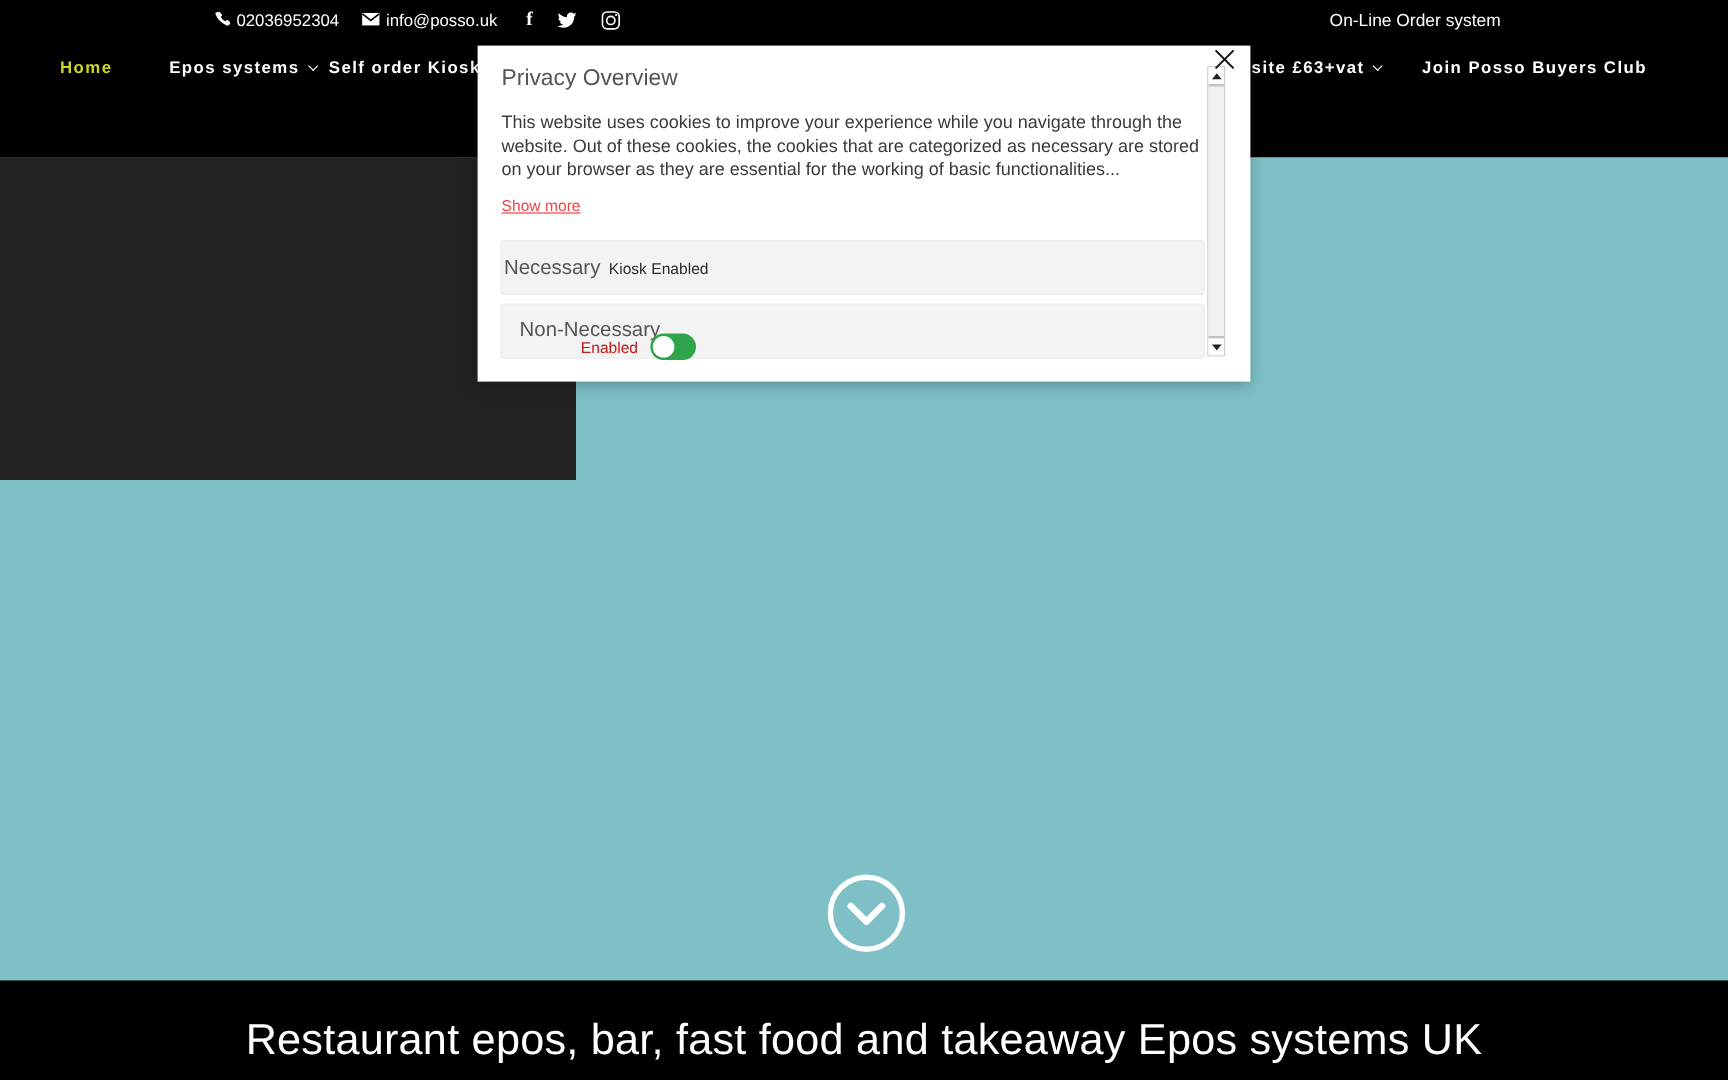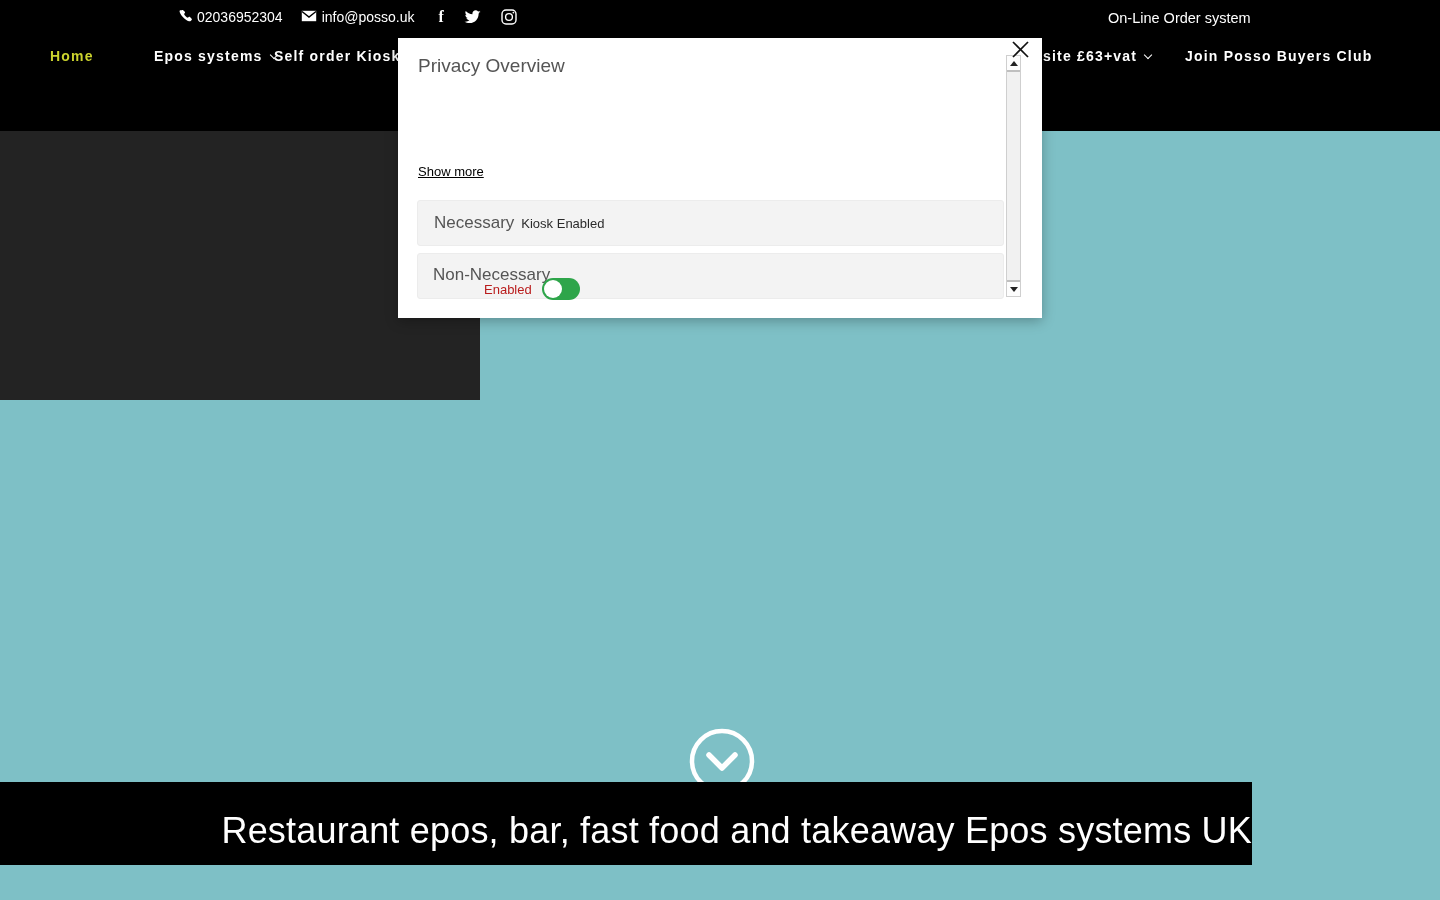--- a/index.html
+++ b/index.html
@@ -36,21 +36,21 @@
     font-size:14px; font-weight:bold; letter-spacing:1.2px; white-space:nowrap;
     display:flex; align-items:center;
   }
   .nav a.active { color:#ccd42e; }
   .chev {
     display:inline-block; width:6px; height:6px;
     border-right:1.6px solid #fff; border-bottom:1.6px solid #fff;
     transform:rotate(45deg); margin-left:8px; margin-top:-3px;
   }
   .nav-home { left:50px; }
-  .nav-epos { left:120px;padding-left:34px; }
+  .nav-epos { left:107px;padding-left:34px; }
   .nav-kiosk { left:274px; }
   .nav-website { left:1043px; }
   .nav-club { left:1185px; }
 
   
   .dark-box {
     position:absolute; left:0; top:131px; width:480px; height:269px;
     background:#232323; z-index:1;
   }
   .scroll-btn {
@@ -62,28 +62,28 @@
   .modal {
     position:absolute; left:398px; top:38px; width:644px; height:280px;
     background:#fff; z-index:5; box-shadow:0 3px 12px rgba(0,0,0,.28);text-decoration:underline;
   }
   .modal-title { position:absolute; left:20px; top:17px; font-size:19px; color:#555; font-weight:400; }
   .modal-body {
     position:absolute; left:20px; top:55px; width:584px;
     font-size:15px; line-height:19.5px; color:#3a3a3a;
   }
   .show-more {
-    position:absolute; left:20px; top:126px; font-size:13px; color:#000000;
+    position:absolute; left:20px; top:126px; font-size:13px; color:#ef4444;
     text-decoration:underline; cursor:pointer;
   }
   .section-row {
     position:absolute; left:19px; width:587px; height:46px;
     background:#f3f3f3; border:1px solid #ececec; border-radius:3px;
   }
-  .row-necessary { top:162px; display:flex; align-items:center; padding-left:16px; }
+  .row-necessary { top:162px; display:flex; align-items:center; padding-left:2px; }
   .row-nonnecessary { top:215px; }
   .sec-name { font-size:17px; color:#555; }
   .sec-status { font-size:13px; color:#2b2b2b; margin-left:7px; }
   .nn-name { position:absolute; left:15px; top:11px; font-size:17px; color:#555; }
   .nn-line { position:absolute; left:66px; top:24px; display:flex; align-items:center; gap:10px; }
   .nn-status { font-size:13px; color:#b91c1c; }
   .toggle {
     width:38px; height:22px; border-radius:11px; background:#2ea54a;
     position:relative; cursor:pointer;
   }
@@ -101,23 +101,23 @@
   .sb-down { bottom:0; border-top:1px solid #bfbfbf; }
   .tri-up { width:0; height:0; border-left:4px solid transparent; border-right:4px solid transparent; border-bottom:5px solid #222; }
   .tri-down { width:0; height:0; border-left:4px solid transparent; border-right:4px solid transparent; border-top:5px solid #222; }
   .sb-thumb { position:absolute; left:0; top:15px; width:13px; height:210px;
               background:#f1f1f1; border-top:1px solid #bfbfbf; border-bottom:1px solid #bfbfbf; cursor:grab; }
 
   .modal-close { position:absolute; left:612px; top:1px; width:22px; height:22px; cursor:pointer; }
 
   
   .banner {
-    position:absolute; left:0; top:782px; width:1252px; height:83px;
+    position:absolute; left:0; top:817px; width:1440px; height:83px;
     background:#000; z-index:2;
-    display:flex; align-items:center; justify-content:flex-end;
+    display:flex; align-items:center; justify-content:center;
   }
   .banner-heading {
     color:#fff; font-size:36px; font-weight:400; letter-spacing:0.2px;
     padding-top:14px;
   }
 </style>
 </head>
 <body>
 
 <header class="header">
@@ -186,20 +186,21 @@
 
 <div class="scroll-btn">
   <svg width="68" height="68" viewBox="0 0 68 68">
     <circle cx="34" cy="34" r="30" fill="none" stroke="#fff" stroke-width="4.5"></circle>
     <polyline points="21,28 34,41 47,28" fill="none" stroke="#fff" stroke-width="5.5" stroke-linecap="round" stroke-linejoin="round"></polyline>
   </svg>
 </div>
 
 <div class="modal">
   <div class="modal-title">Privacy Overview</div>
+  <p class="modal-body">This website uses cookies to improve your experience while you navigate through the website. Out of these cookies, the cookies that are categorized as necessary are stored on your browser as they are essential for the working of basic functionalities...</p>
   <a class="show-more" href="#">Show more</a>
 
   <div class="section-row row-necessary">
     <span class="sec-name">Necessary</span>
     <span class="sec-status">Kiosk Enabled</span>
   </div>
 
   <div class="section-row row-nonnecessary">
     <span class="nn-name">Non-Necessary</span>
     <span class="nn-line">

